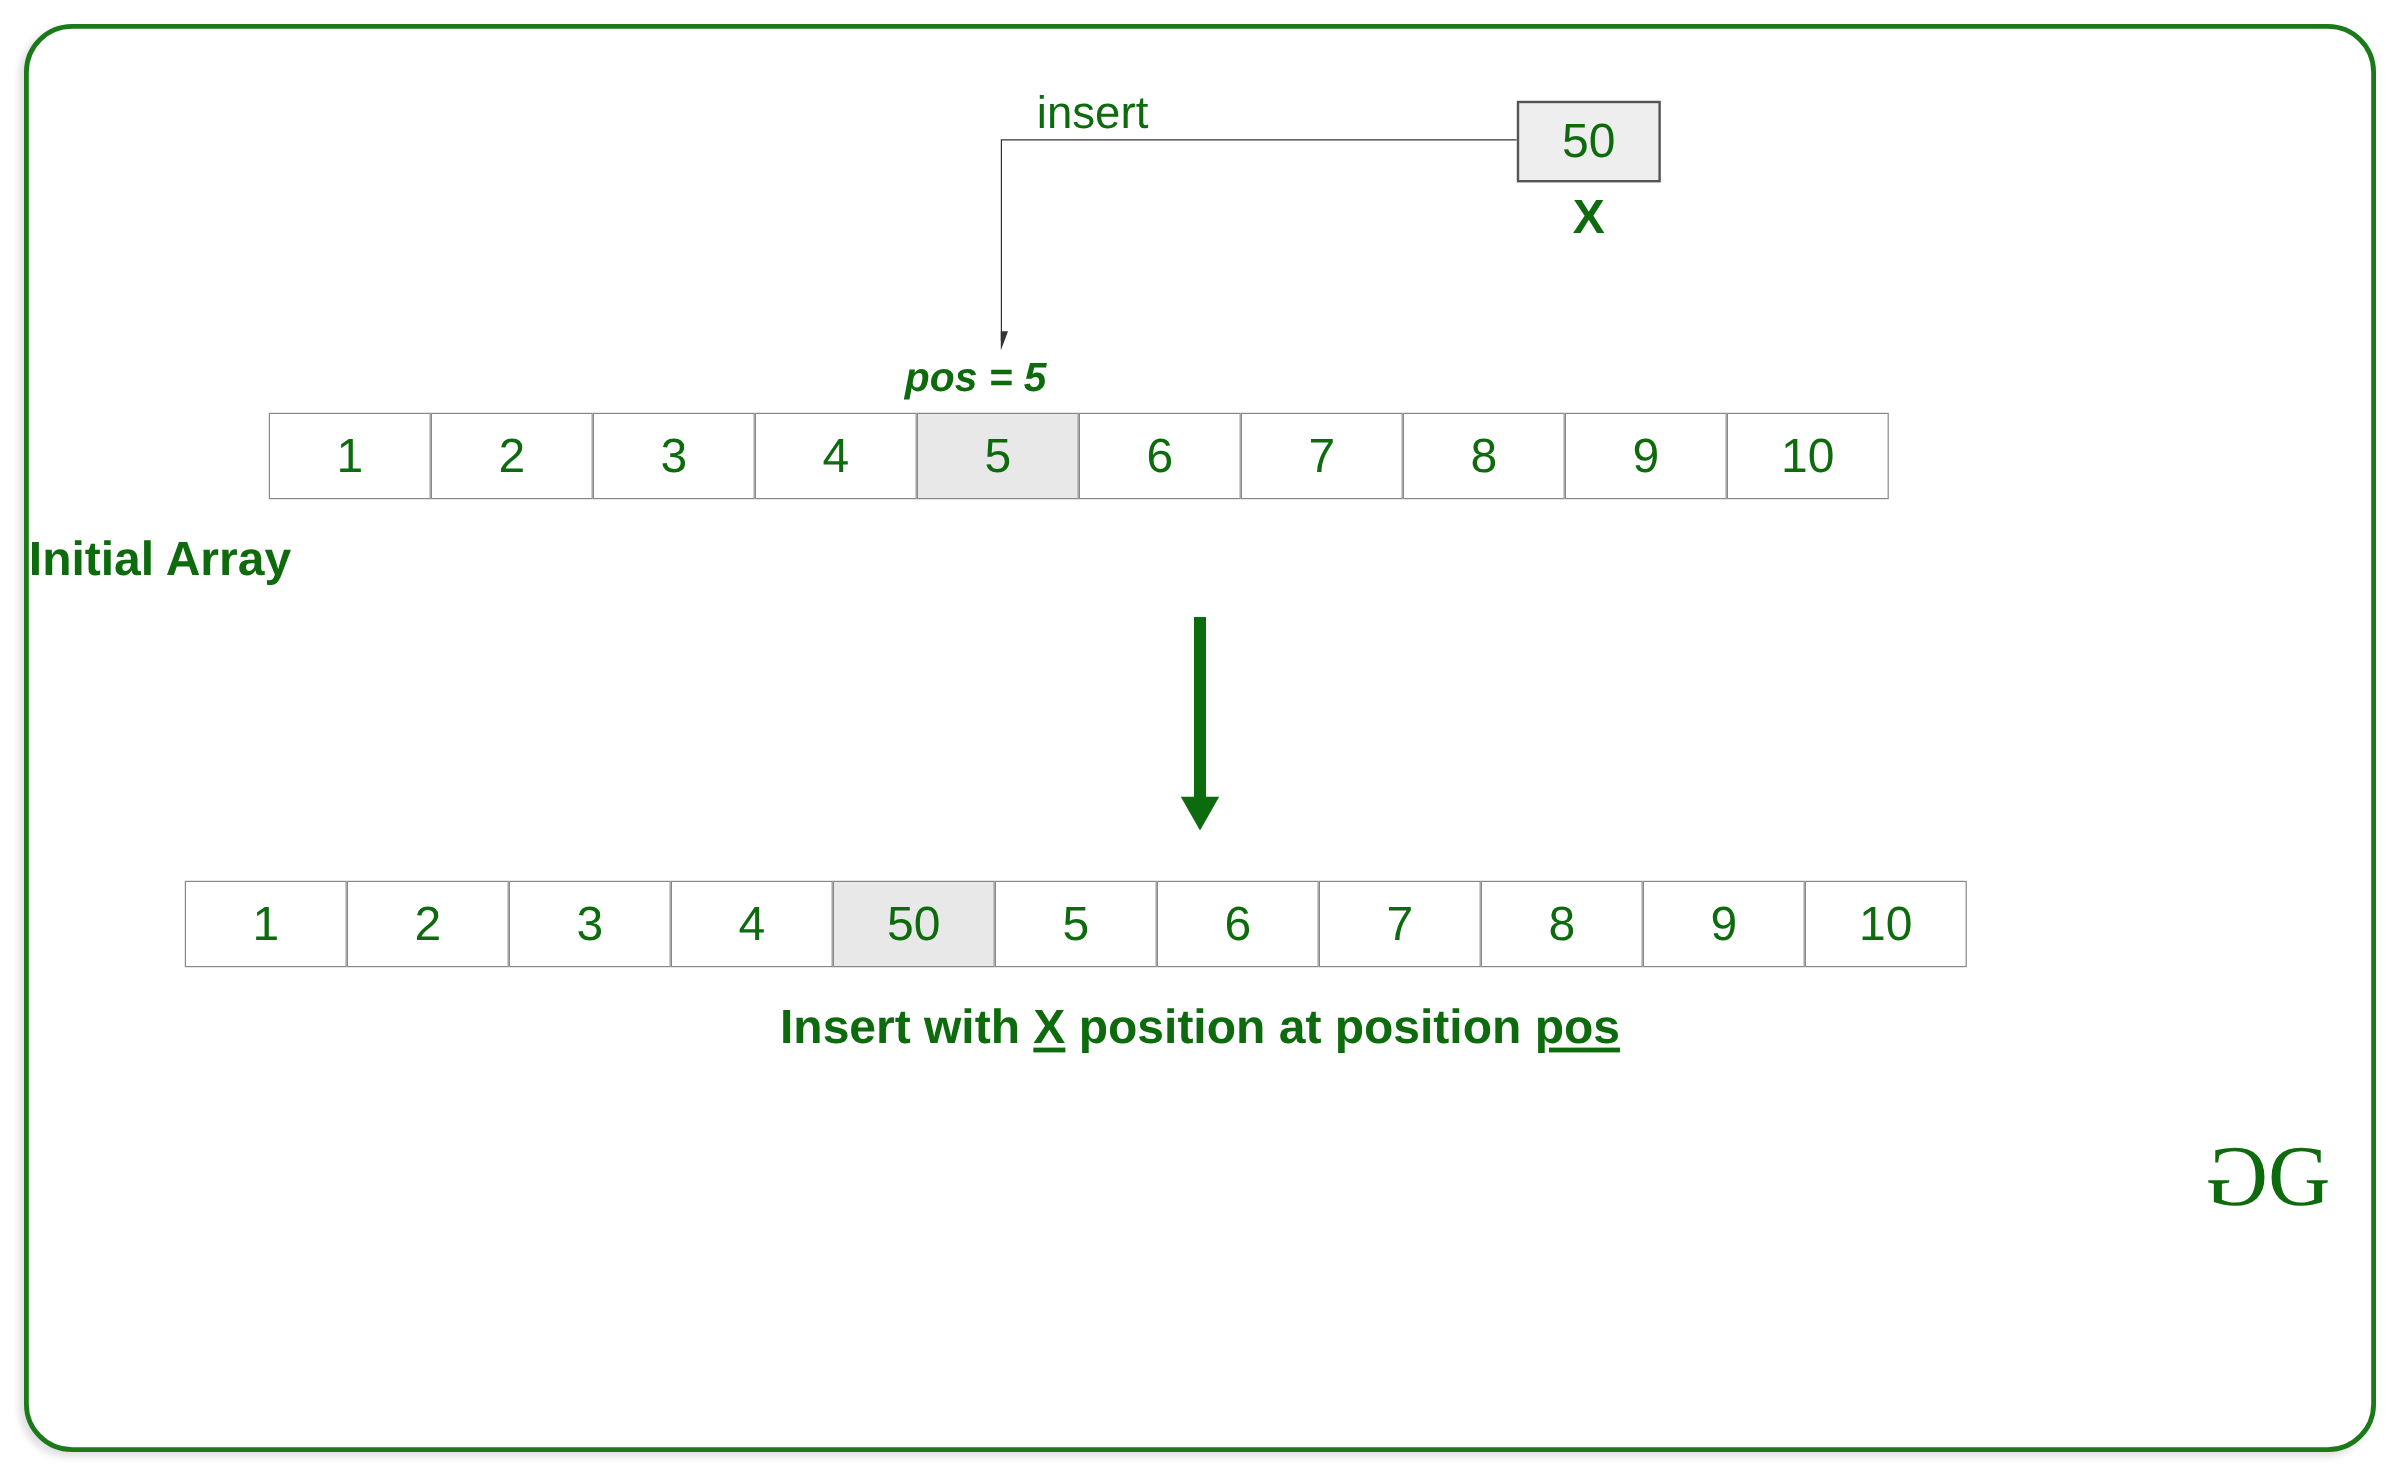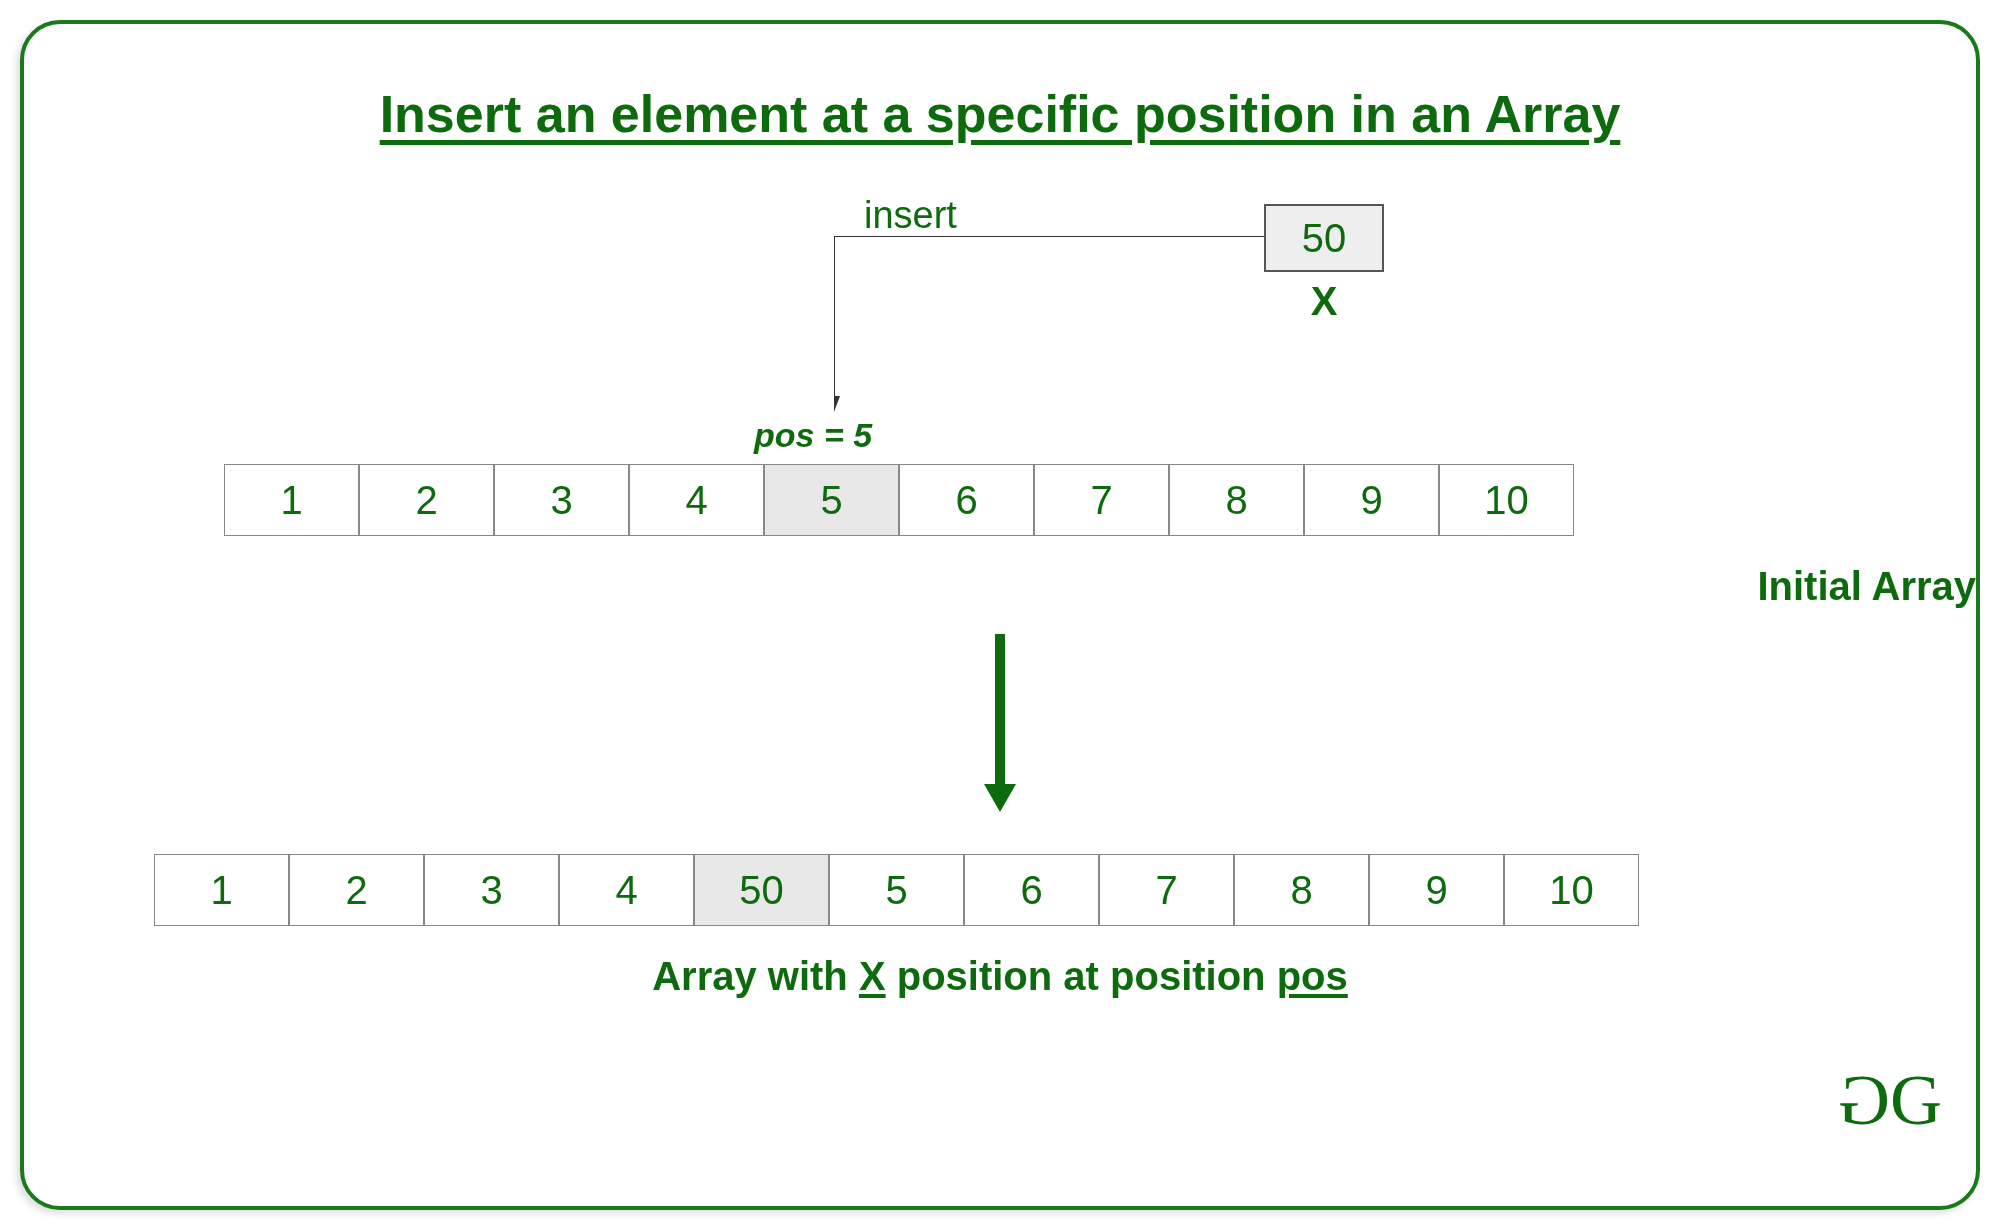--- a/index.html
+++ b/index.html
@@ -100,21 +100,21 @@
     align-items: center;
     justify-content: center;
     background: #ffffff;
   }
   .cell.highlight { background: #e8e8e8; }
   .arr1-caption {
     position: absolute;
     left: 0;
     width: 100%;
     top: 420px;
-    text-align: right;
+    text-align: left;
     color: #0d6b0d;
     font-size: 40px;
     font-weight: bold;
   }
   
   .down-arrow {
     position: absolute;
     left: 50%;
     transform: translateX(-50%);
     top: 490px;
@@ -158,21 +158,20 @@
   }
   .logo .flip {
     display: inline-block;
     transform: scaleX(-1);
   }
 </style>
 </head>
 <body>
 
 <div class="frame">
-  <div class="title">Insert an element at a specific position in an Array</div>
 
   <div class="stage">
 
     <div class="insert-text">insert</div>
 
     <div class="insert-box">50</div>
     <div class="x-label">X</div>
 
     <svg class="arrow1" viewBox="0 0 430 180">
       <path d="M 430 0 L 0 0 L 0 168" fill="none" stroke="#333" stroke-width="2"></path>
@@ -207,21 +206,21 @@
         <div class="cell2">4</div>
         <div class="cell2 highlight">50</div>
         <div class="cell2">5</div>
         <div class="cell2">6</div>
         <div class="cell2">7</div>
         <div class="cell2">8</div>
         <div class="cell2">9</div>
         <div class="cell2">10</div>
       </div>
     <div class="arr2-caption">
-      <span>Array with </span><span class="u">X</span><span> position at position </span><span class="u">pos</span>
+      <span>Insert with </span><span class="u">X</span><span> position at position </span><span class="u">pos</span>
     </div>
 
     <div class="logo">
       <span class="flip">G</span><span>G</span>
     </div>
 
   </div>
 </div>
 
 </body></html>

